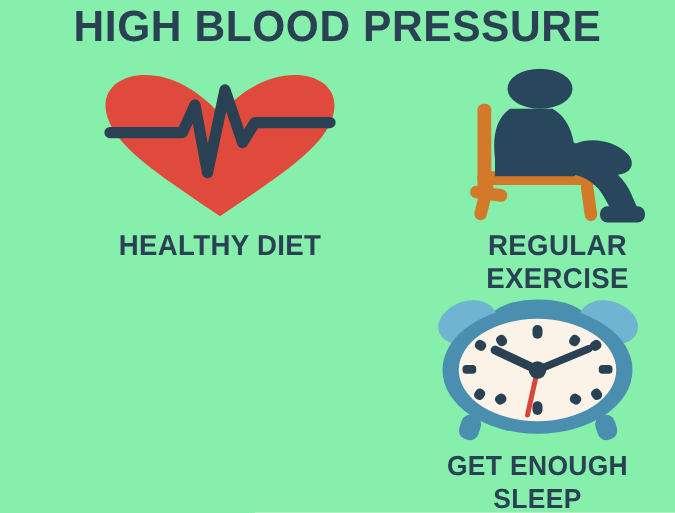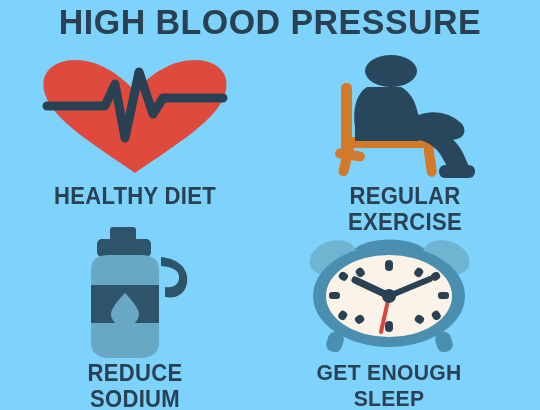--- a/index.html
+++ b/index.html
@@ -10,41 +10,42 @@
     width: 540px;
     height: 410px;
     overflow: hidden;
     background: #fdf5ea;
     font-family: "Liberation Sans", sans-serif;
   }
   .poster {
     position: relative;
     width: 540px;
     height: 410px;
-    background: #7dd3fc;
+    background: #86efac;
     overflow: hidden;
   }
   .title {
     position: absolute;
     top: 2px;
     left: 0;
     width: 540px;
     text-align: center;
     font-size: 35px;
     font-weight: bold;
     letter-spacing: 0.5px;
     color: #294152;
     font-family: "Liberation Sans", sans-serif;
     white-space: nowrap;
     transform: scaleX(0.97);
   }
   .cell {
     position: absolute;
     width: 270px;
     height: 175px;
+    margin-left: 41px;
   }
   .cell-tl { left: 0;   top: 55px; }
   .cell-tr { left: 270px; top: 55px; }
   .cell-bl { left: 0;   top: 232px; }
   .cell-br { left: 254px; top: 232px; }
 
   .art {
     position: absolute;
     left: 0;
     top: 0;
@@ -110,36 +111,20 @@
           <rect x="124" y="110" width="36" height="13" rx="6"></rect>
         </g>
       </svg>
     </div>
     <div class="caption">
       <div>REGULAR</div>
       <div>EXERCISE</div>
     </div>
   </div>
 
-  <div class="cell cell-bl">
-    <div class="art">
-      <svg width="140" height="140" viewBox="0 0 140 140">
-        <path d="M96 32 C 116 34 124 46 122 58 C 120 70 110 74 100 72 L 100 62 C 108 63 113 60 114 54 C 115 47 110 42 96 41 Z" fill="#2D5468"></path>
-        <rect x="45" y="2" width="26" height="14" rx="3" fill="#2D5468"></rect>
-        <rect x="32" y="14" width="54" height="18" rx="5" fill="#2D5468"></rect>
-        <path d="M26 44 C 26 34 34 30 44 30 L 76 30 C 86 30 94 34 94 44 L 94 118 C 94 128 86 133 76 133 L 44 133 C 34 133 26 128 26 118 Z" fill="#68A8C4"></path>
-        <rect x="26" y="60" width="68" height="38" fill="#2D5468"></rect>
-        <path d="M60 68 C 60 68 74 82 74 89 C 74 96 68 101 60 101 C 52 101 46 96 46 89 C 46 82 60 68 60 68 Z" fill="#68A8C4"></path>
-      </svg>
-    </div>
-    <div class="caption">
-      <div>REDUCE</div>
-      <div>SODIUM</div>
-    </div>
-  </div>
 
   <div class="cell cell-br">
     <div class="art">
       <svg width="185" height="125" viewBox="0 0 185 125">
         <path d="M58 22 C 70 8 115 8 127 22" fill="none" stroke="#4A8FB0" stroke-width="8" stroke-linecap="round"></path>
         <ellipse cx="36" cy="26" rx="24" ry="17" fill="#6FB4D0" transform="rotate(-18 36 26)"></ellipse>
         <ellipse cx="149" cy="26" rx="24" ry="17" fill="#6FB4D0" transform="rotate(18 149 26)"></ellipse>
         <rect x="30" y="100" width="16" height="20" rx="7" fill="#4A8FB0" transform="rotate(18 38 110)"></rect>
         <rect x="139" y="100" width="16" height="20" rx="7" fill="#4A8FB0" transform="rotate(-18 147 110)"></rect>
         <ellipse cx="92" cy="64" rx="76" ry="51" fill="#4A8FB0"></ellipse>

